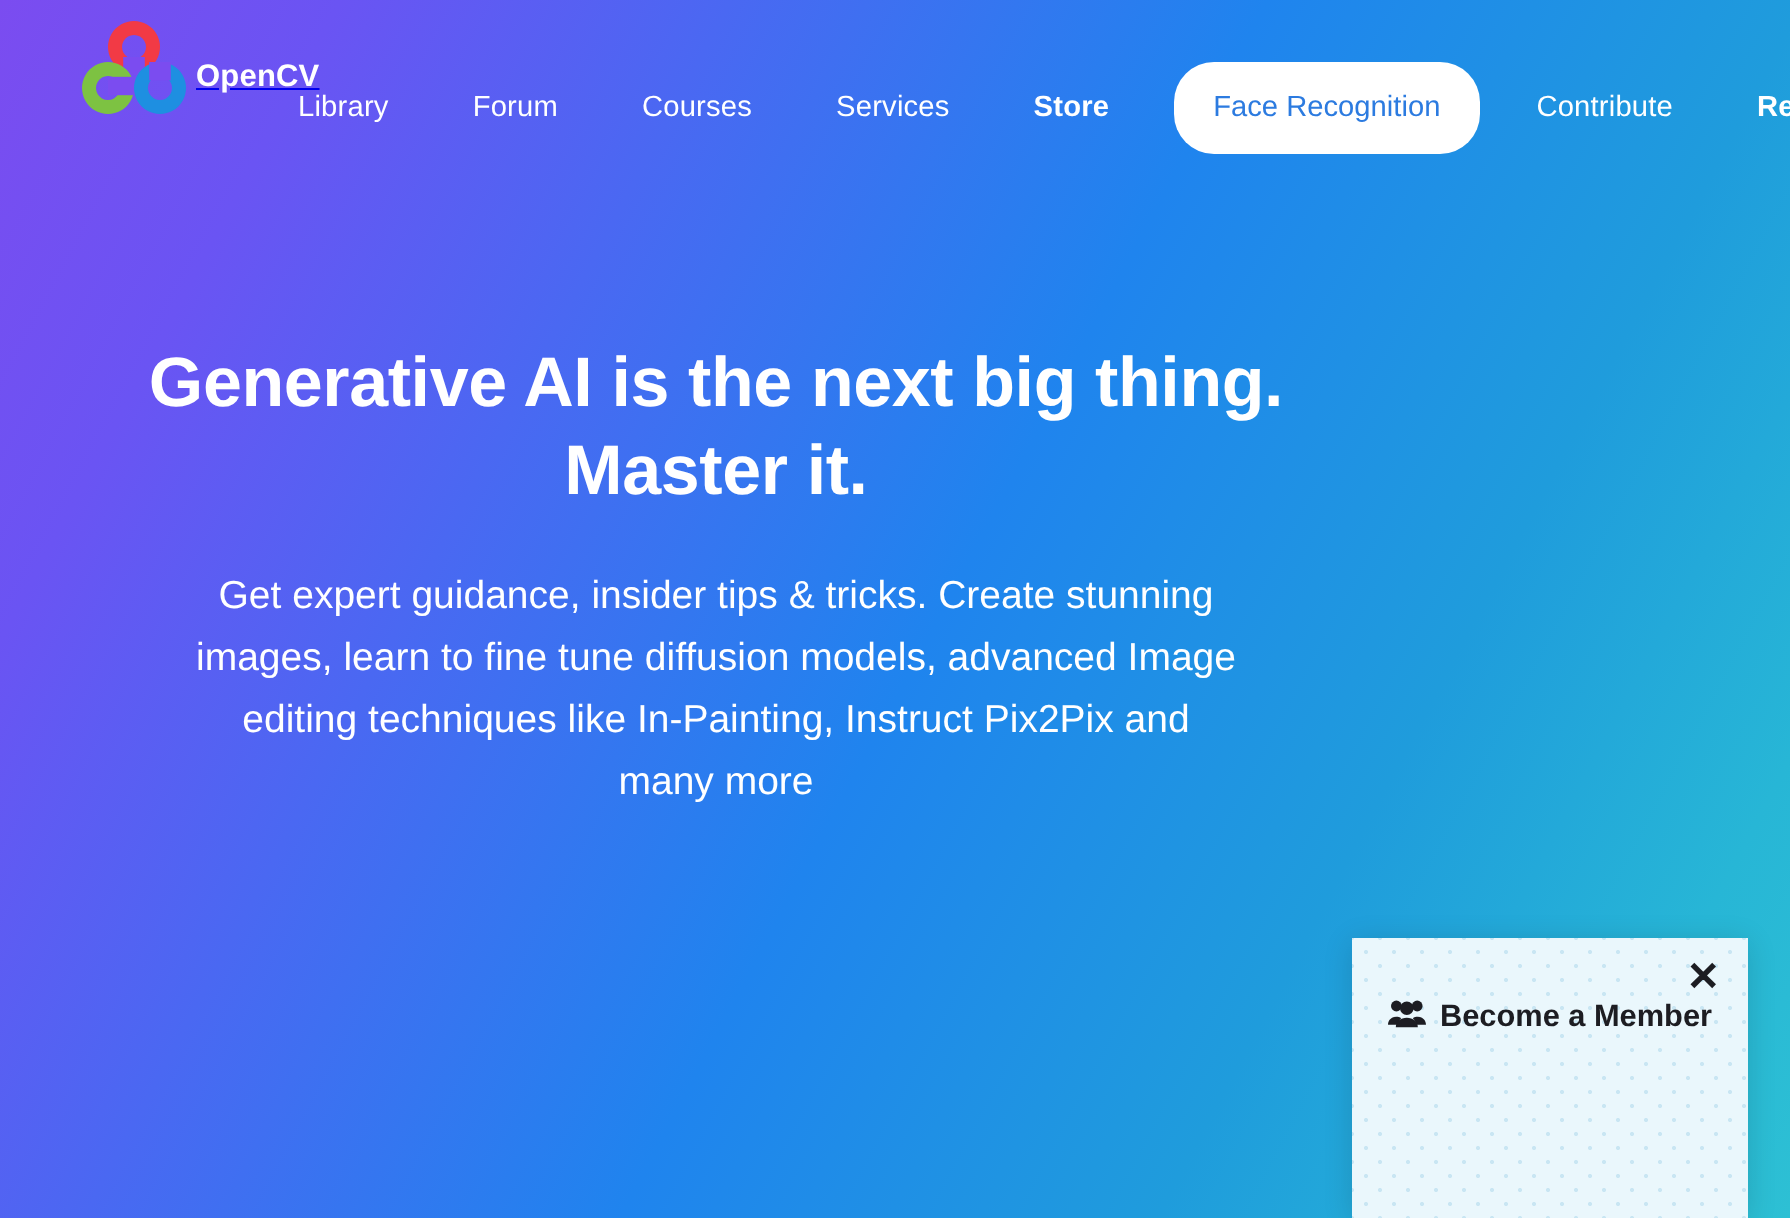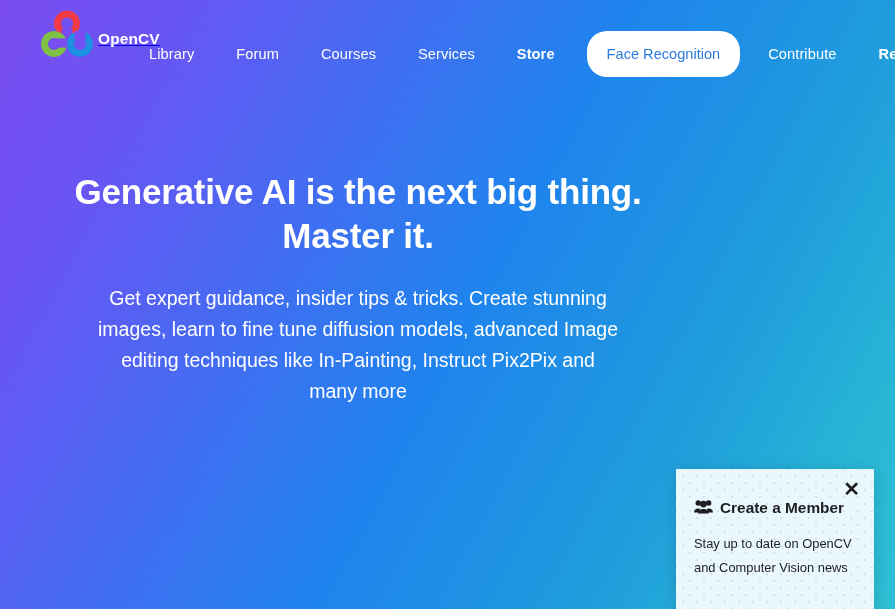--- a/index.html
+++ b/index.html
@@ -238,17 +238,16 @@
     <span class="users-icon">
       <svg width="19" height="15" viewBox="0 0 19 15" xmlns="http://www.w3.org/2000/svg">
         <circle cx="4.2" cy="4" r="2.7" fill="#1d1d22"></circle>
         <circle cx="14.6" cy="4" r="2.7" fill="#1d1d22"></circle>
         <circle cx="9.4" cy="5.1" r="3.4" fill="#1d1d22"></circle>
         <path d="M0 13.4c0-2.5 1.9-4 4.2-4 0.9 0 1.7 0.2 2.4 0.7-1 0.9-1.6 2-1.6 3.3z" fill="#1d1d22"></path>
         <path d="M19 13.4c0-2.5-1.9-4-4.2-4-0.9 0-1.7 0.2-2.4 0.7 1 0.9 1.6 2 1.6 3.3z" fill="#1d1d22"></path>
         <path d="M3.9 14.6c0-3 2.4-4.7 5.5-4.7s5.5 1.7 5.5 4.7z" fill="#1d1d22"></path>
       </svg>
     </span>
-    <span>Create a Member</span>
+    <span>Become a Member</span>
   </div>
 
-  <p class="popup-body">Stay up to date on OpenCV and Computer Vision news</p>
 </aside>
 
 </body></html>

